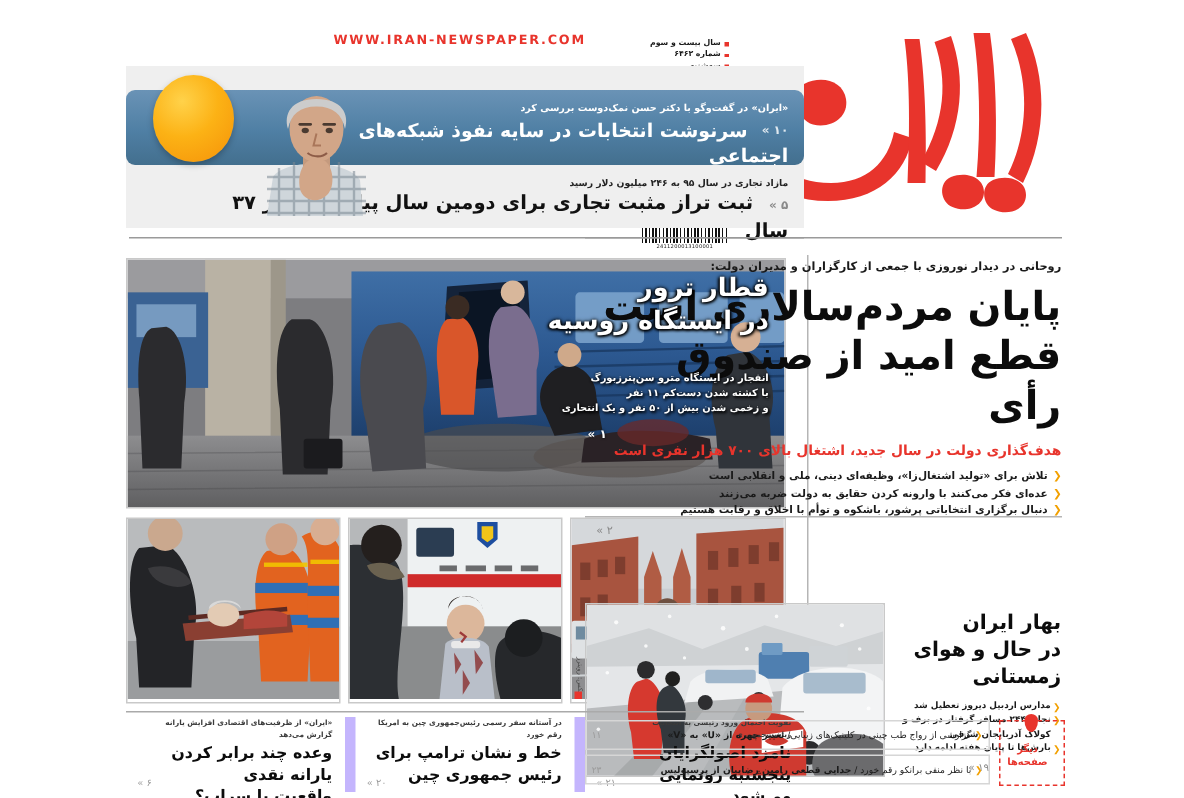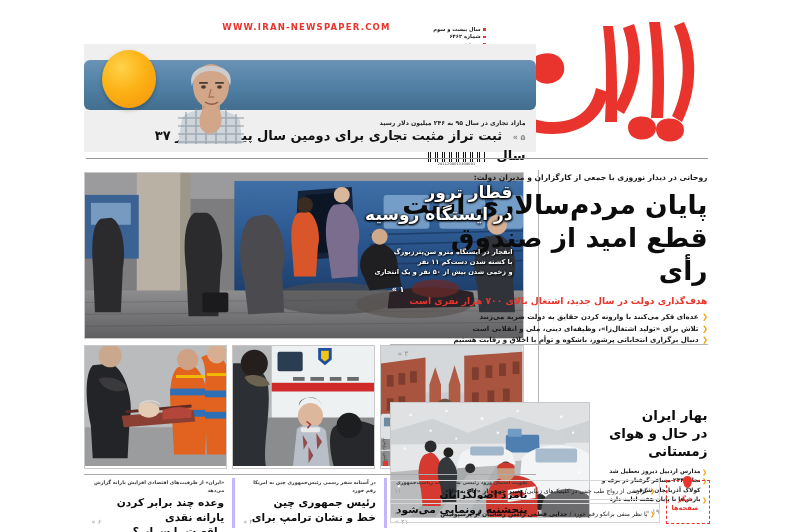--- a/index.html
+++ b/index.html
@@ -285,21 +285,21 @@
   }
   .bottom-left {
     position: absolute; left: 12px; top: 478px;
     width: 452px; height: 50px;
     display: flex; direction: rtl;
   }
   .bstory {
     flex: 1; padding: 0 8px; text-align: right; direction: rtl;
     position: relative;
   }
-  .bstory + .bstory { border-right: 3px solid #c4b5fd; }
+  .bstory + .bstory { border-right: 7px solid #c4b5fd; }
   .bstory .kicker {
     font-size: 4.9px; color: #3a3a3a; line-height: 8px; font-weight: bold;
   }
   .bstory .title {
     font-size: 10.6px; color: #0c0c0c; font-weight: bold; line-height: 14.5px;
     margin-top: 1px;
   }
   .bstory .pg {
     position: absolute; left: 8px; bottom: 2px;
     color: #9a9a9a; font-size: 6.6px;
@@ -432,20 +432,27 @@
           <ellipse cx="51.5" cy="35" rx="2.4" ry="1.8"></ellipse>
         </g>
 
         <path d="M43 37 L41 45 L46 45" fill="none" stroke="#a9765a" stroke-width="1.3"></path>
         <path d="M37 50 C41 53 47 53 50 50" fill="none" stroke="#8d5c47" stroke-width="1.4"></path>
 
         <path d="M40 54 C34 56 30 64 32 74 C34 82 44 84 50 78 C56 72 54 58 48 55 Z" fill="#d2a688"></path>
       </svg>
     </div>
 
+    <div class="teaser1">
+      <div class="kicker">«ایران» در گفت‌وگو با دکتر حسن نمک‌دوست بررسی کرد</div>
+      <div class="title">
+        <span class="pg">۱۰ »</span>
+        <span>سرنوشت انتخابات در سایه نفوذ شبکه‌های اجتماعی</span>
+      </div>
+    </div>
 
     <div class="teaser2">
       <div class="kicker">مازاد تجاری در سال ۹۵ به ۲۴۶ میلیون دلار رسید</div>
       <div class="title">
         <span class="pg">۵ »</span>
         <span>ثبت تراز مثبت تجاری برای دومین سال پیاپی پس از ۳۷ سال</span>
       </div>
     </div>
   </div>
 
@@ -688,22 +695,22 @@
   </div>
 
   <div class="lead">
     <div class="kicker">روحانی در دیدار نوروزی با جمعی از کارگزاران و مدیران دولت:</div>
     <div class="headline">
       <div>پایان مردم‌سالاری است</div>
       <div>قطع امید از صندوق رأی</div>
     </div>
     <div class="subhead">هدف‌گذاری دولت در سال جدید، اشتغال بالای ۷۰۰ هزار نفری است</div>
     <ul>
+      <li>تلاش برای «تولید اشتغال‌زا»، وظیفه‌ای دینی، ملی و انقلابی است</li>
       <li>عده‌ای فکر می‌کنند با وارونه کردن حقایق به دولت ضربه می‌زنند</li>
-      <li>تلاش برای «تولید اشتغال‌زا»، وظیفه‌ای دینی، ملی و انقلابی است</li>
       <li>دنبال برگزاری انتخاباتی پرشور، باشکوه و توأم با اخلاق و رقابت هستیم</li>
     </ul>
     <span class="pg">۲ »</span>
   </div>
 
   <div class="hsep-right"></div>
 
   <div class="winter">
     <div class="winter-photo">
       <svg class="ph" viewBox="0 0 200 116" preserveAspectRatio="none" xmlns="http://www.w3.org/2000/svg">
@@ -782,22 +789,22 @@
       <div class="kicker">تقویت احتمال ورود رئیسی به انتخابات ریاست‌جمهوری</div>
       <div class="title">
         <div>نامزد اصولگرایان</div>
         <div>پنجشنبه رونمایی می‌شود</div>
       </div>
       <span class="pg">۲۱ »</span>
     </div>
     <div class="bstory">
       <div class="kicker">در آستانه سفر رسمی رئیس‌جمهوری چین به امریکا رقم خورد</div>
       <div class="title">
+        <div>خط و نشان ترامپ برای</div>
         <div>رئیس جمهوری چین</div>
-        <div>خط و نشان ترامپ برای</div>
       </div>
       <span class="pg">۲۰ »</span>
     </div>
     <div class="bstory">
       <div class="kicker">«ایران» از ظرفیت‌های اقتصادی افزایش یارانه گزارش می‌دهد</div>
       <div class="title">
         <div>وعده چند برابر کردن یارانه نقدی</div>
         <div>واقعیت یا سراب؟</div>
       </div>
       <span class="pg">۶ »</span>

